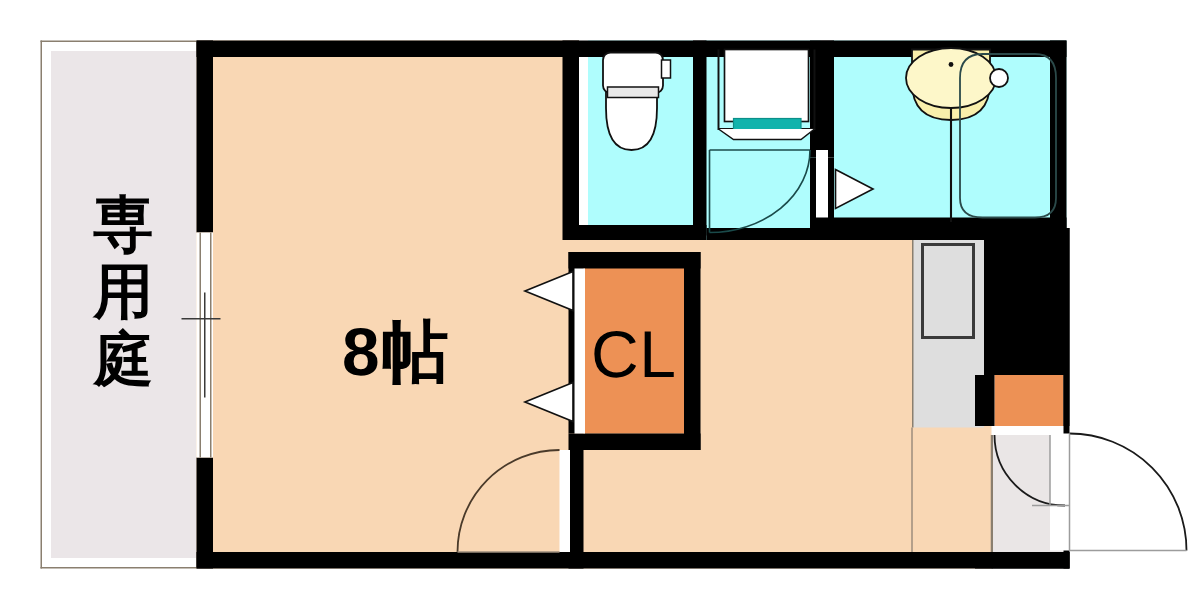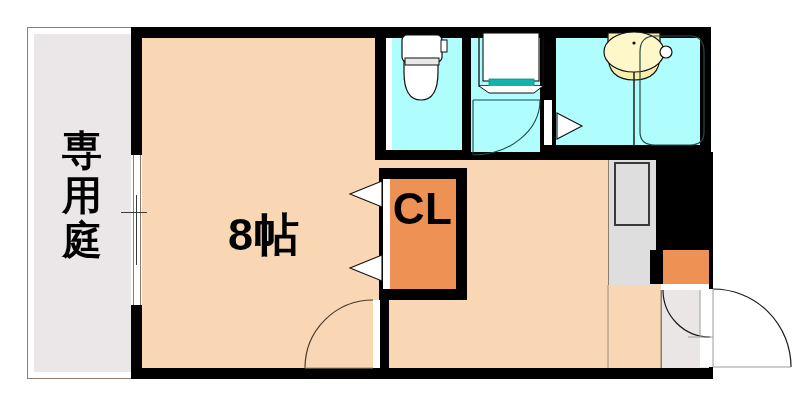--- a/index.html
+++ b/index.html
@@ -38,21 +38,21 @@
     color: #000000;
     font-weight: 700;
     line-height: 1.0;
     letter-spacing: 0.02em;
     white-space: pre;
     text-align: center;
   }
   .label-room      { font-size: 45px; }
   .label-room-sub  { font-size: 45px; }
   .label-garden    { font-size: 40px; line-height: 1.12; }
-  .label-cl        { font-size: 44px; font-weight: 700; line-height: 1.08; letter-spacing: 0.01em;}
+  .label-cl        { font-size: 44px; font-weight: 400; line-height: 1.08; letter-spacing: 0.01em; margin-top: 28px;}
 
   svg.overlay {
     position: absolute;
     left: 0; top: 0;
     width: 800px; height: 405px;
     pointer-events: none;
   }
 </style>
 </head>
 <body>

